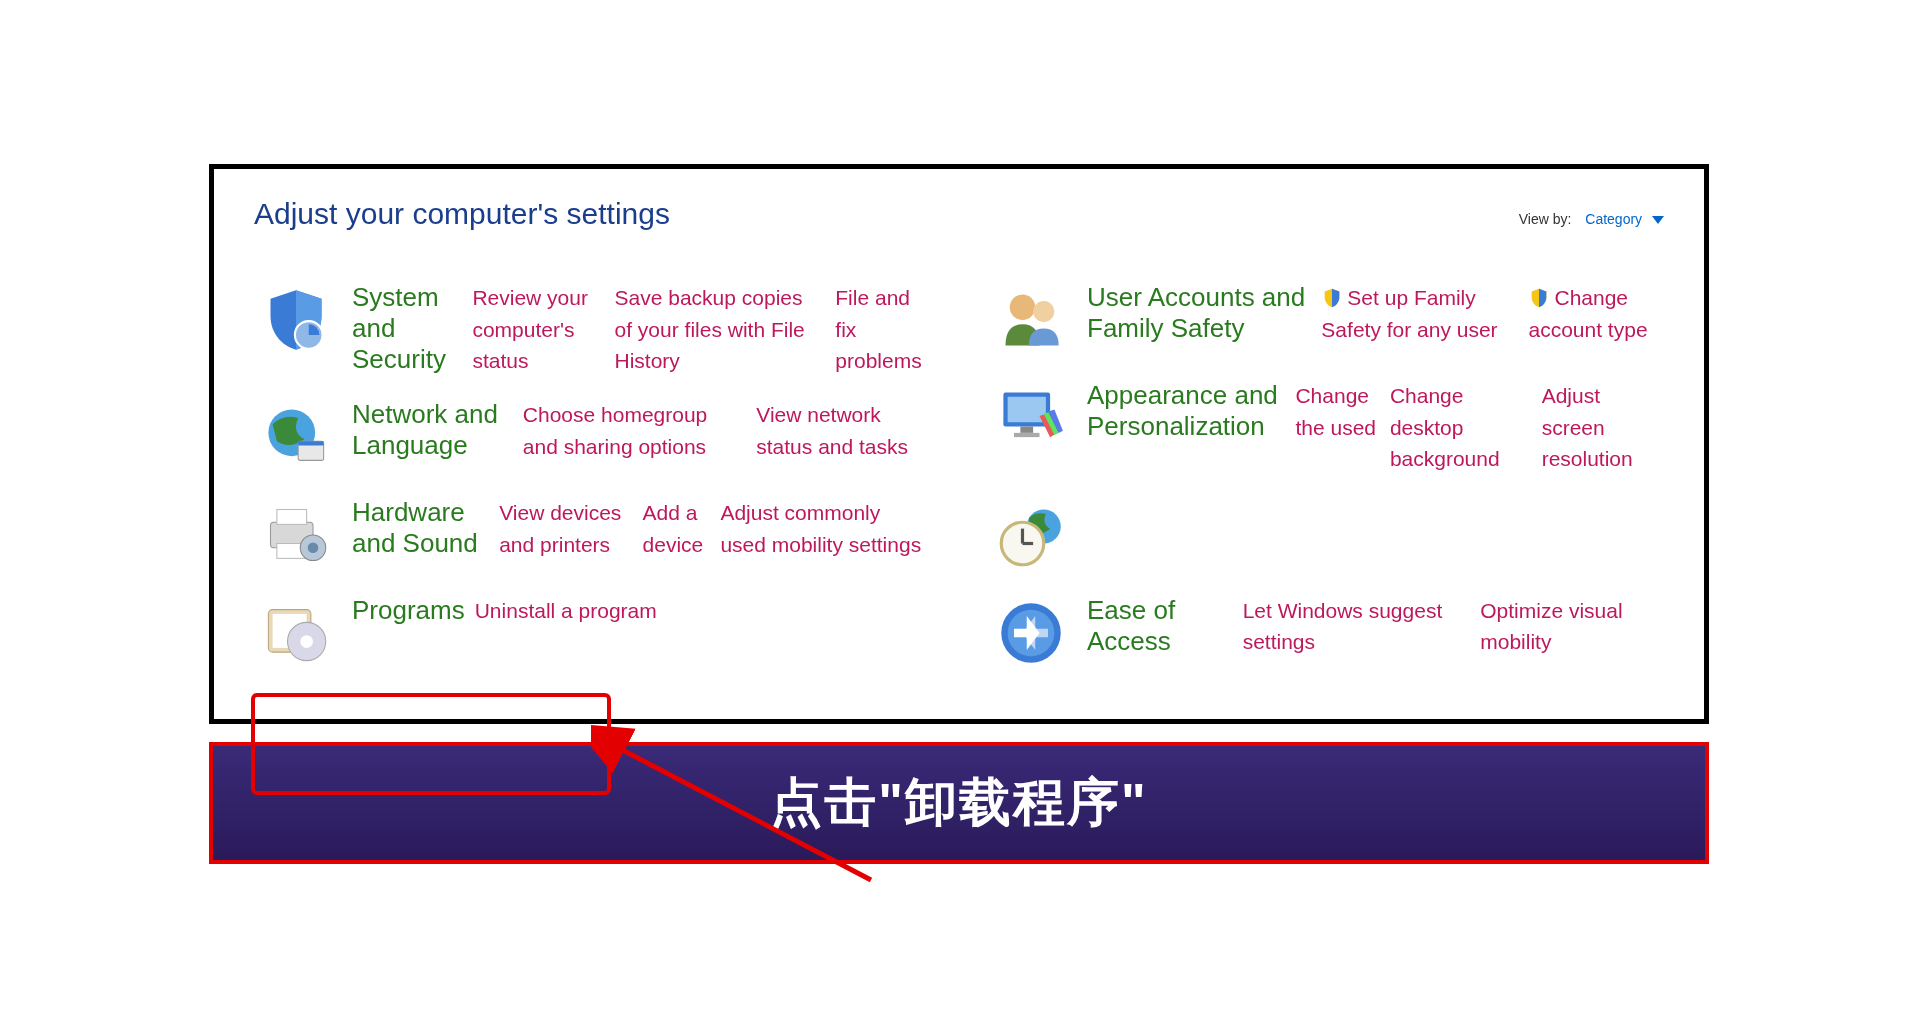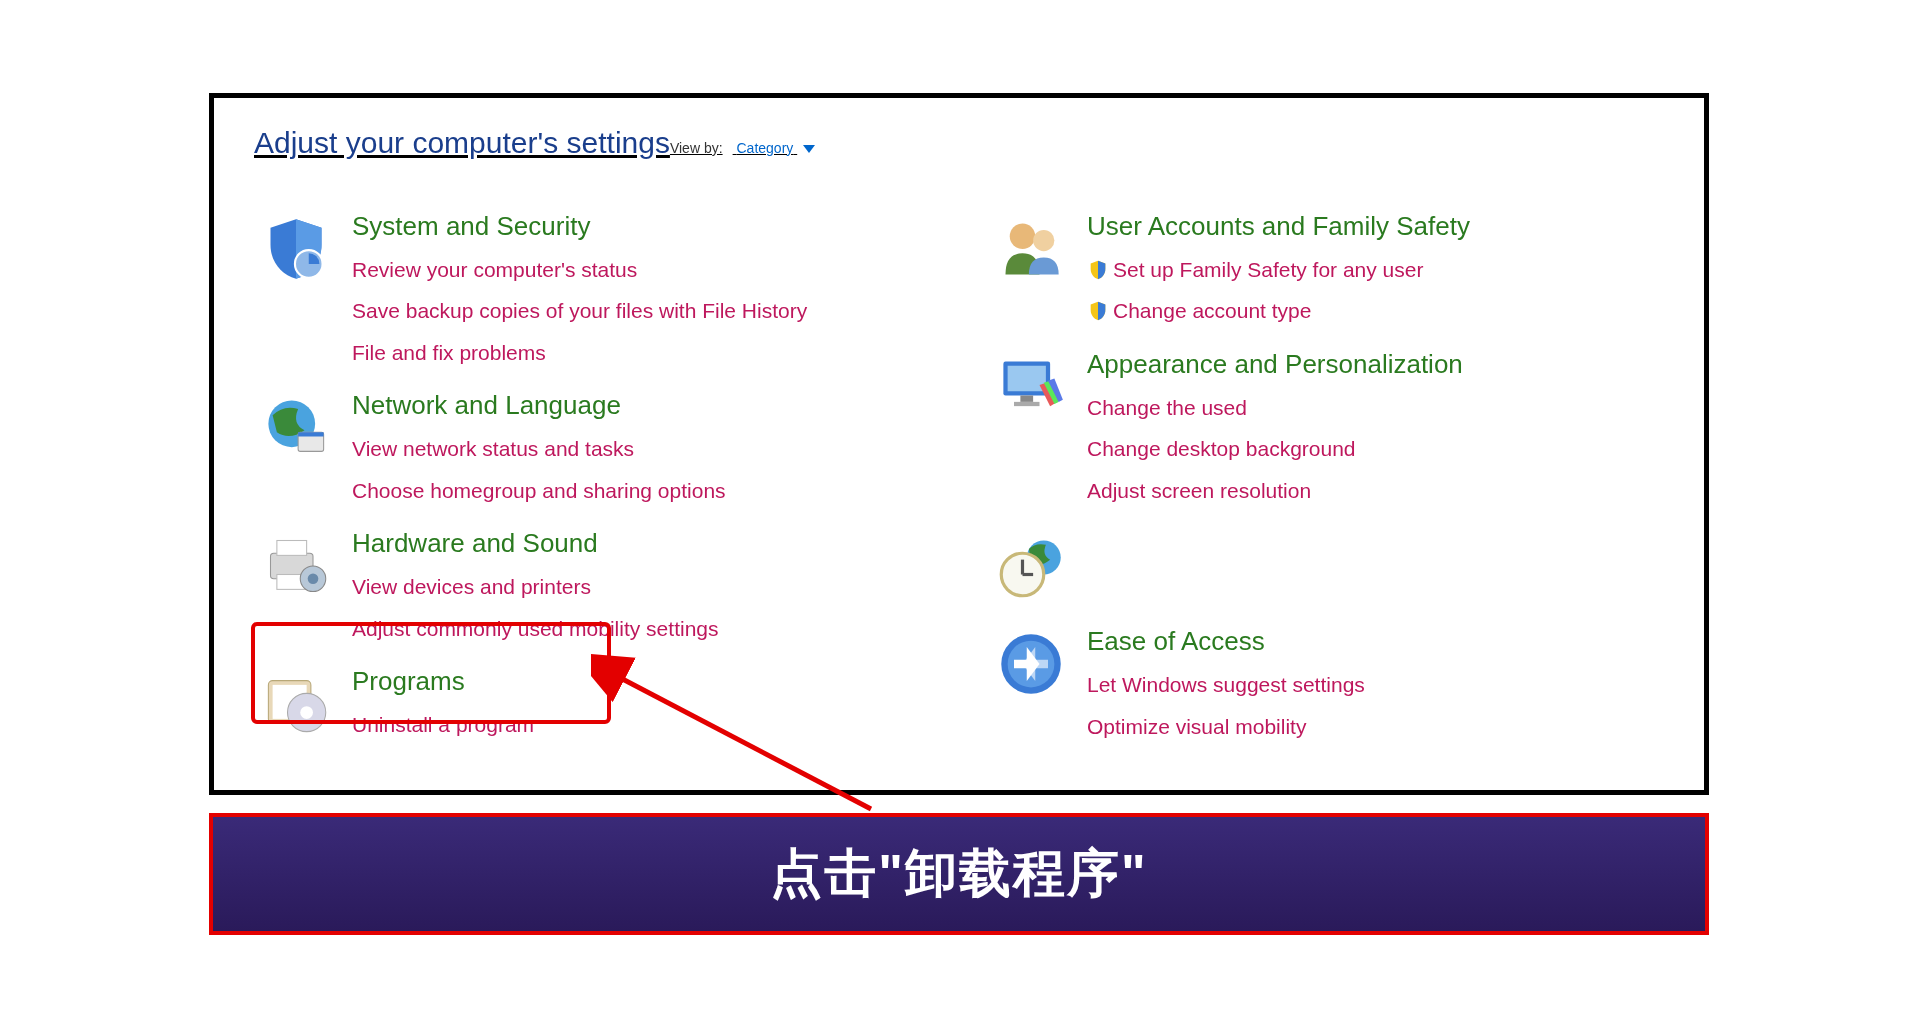--- a/index.html
+++ b/index.html
@@ -17,24 +17,23 @@
     width: 1500px;
   }
   .panel {
     border: 5px solid #000;
     background: #fff;
     padding: 28px 40px 34px 40px;
     position: relative;
   }
   .header-row {
     display: flex;
-    justify-content: flex-start;
+    justify-content: space-between;
     align-items: baseline;
     margin-bottom: 43px;
-    text-decoration: underline;
   }
   .title {
     color: #1a3e8c;
     font-size: 30px;
     font-weight: 400;
   }
   .view-by { font-size: 14px; }
   .view-by-label { color: #333; margin-right: 10px; }
   .view-by-value { color: #0066cc; cursor: pointer; }
   .caret-down {
@@ -56,21 +55,21 @@
     align-items: flex-start;
     gap: 18px;
     padding: 8px 4px;
     margin-bottom: 6px;
   }
   .icon-slot {
     width: 76px; height: 76px;
     flex-shrink: 0;
     display: flex; align-items: center; justify-content: center;
   }
-  .cat-body { display: flex; flex-direction: column; gap: 10px; }
+  .cat-body { display: flex; flex-direction: row; gap: 10px; }
   .cat-title {
     color: #2a7a1f;
     font-size: 26px;
     font-weight: 400;
     cursor: pointer;
     margin-bottom: 2px;
   }
   .cat-link {
     color: #be185d;
     font-size: 21px;
@@ -145,37 +144,38 @@
             <div class="icon-slot">
               <svg viewBox="0 0 64 64" width="68" height="68">
                 <circle cx="28" cy="28" r="22" fill="#4aa3df"></circle>
                 <path d="M10 20 Q20 10 34 14 Q28 28 40 34 Q26 44 14 36 Z" fill="#3a8a3a"></path>
                 <rect x="34" y="36" width="24" height="18" rx="2" fill="#e8e8e8" stroke="#999"></rect>
                 <rect x="34" y="36" width="24" height="4" fill="#3a7bd5"></rect>
               </svg>
             </div>
             <div class="cat-body">
               <div class="cat-title">Network and Language</div>
+              <div class="cat-link">Choose homegroup and sharing options</div>
               <div class="cat-link">View network status and tasks</div>
-              <div class="cat-link">Choose homegroup and sharing options</div>
             </div>
           </div>
           <div class="category">
             <div class="icon-slot">
               <svg viewBox="0 0 64 64" width="68" height="68">
                 <rect x="8" y="20" width="40" height="24" rx="3" fill="#d8d8d8" stroke="#999"></rect>
                 <rect x="14" y="8" width="28" height="14" fill="#fff" stroke="#bbb"></rect>
                 <rect x="14" y="40" width="28" height="14" fill="#fff" stroke="#bbb"></rect>
                 <circle cx="48" cy="44" r="12" fill="#b8c8d8" stroke="#888"></circle>
                 <circle cx="48" cy="44" r="5" fill="#6a8aaa"></circle>
               </svg>
             </div>
             <div class="cat-body">
               <div class="cat-title">Hardware and Sound</div>
               <div class="cat-link">View devices and printers</div>
+              <div class="cat-link">Add a device</div>
               <div class="cat-link">Adjust commonly used mobility settings</div>
             </div>
           </div>
           <div class="category" id="programs-cat">
             <div class="icon-slot">
               <svg viewBox="0 0 64 64" width="68" height="68">
                 <rect x="6" y="10" width="40" height="40" rx="4" fill="#e8d8b8" stroke="#b8a878"></rect>
                 <rect x="10" y="14" width="32" height="32" fill="#fff"></rect>
                 <circle cx="42" cy="40" r="18" fill="#d8d8e8" stroke="#aaa"></circle>
                 <circle cx="42" cy="40" r="6" fill="#fff"></circle>

